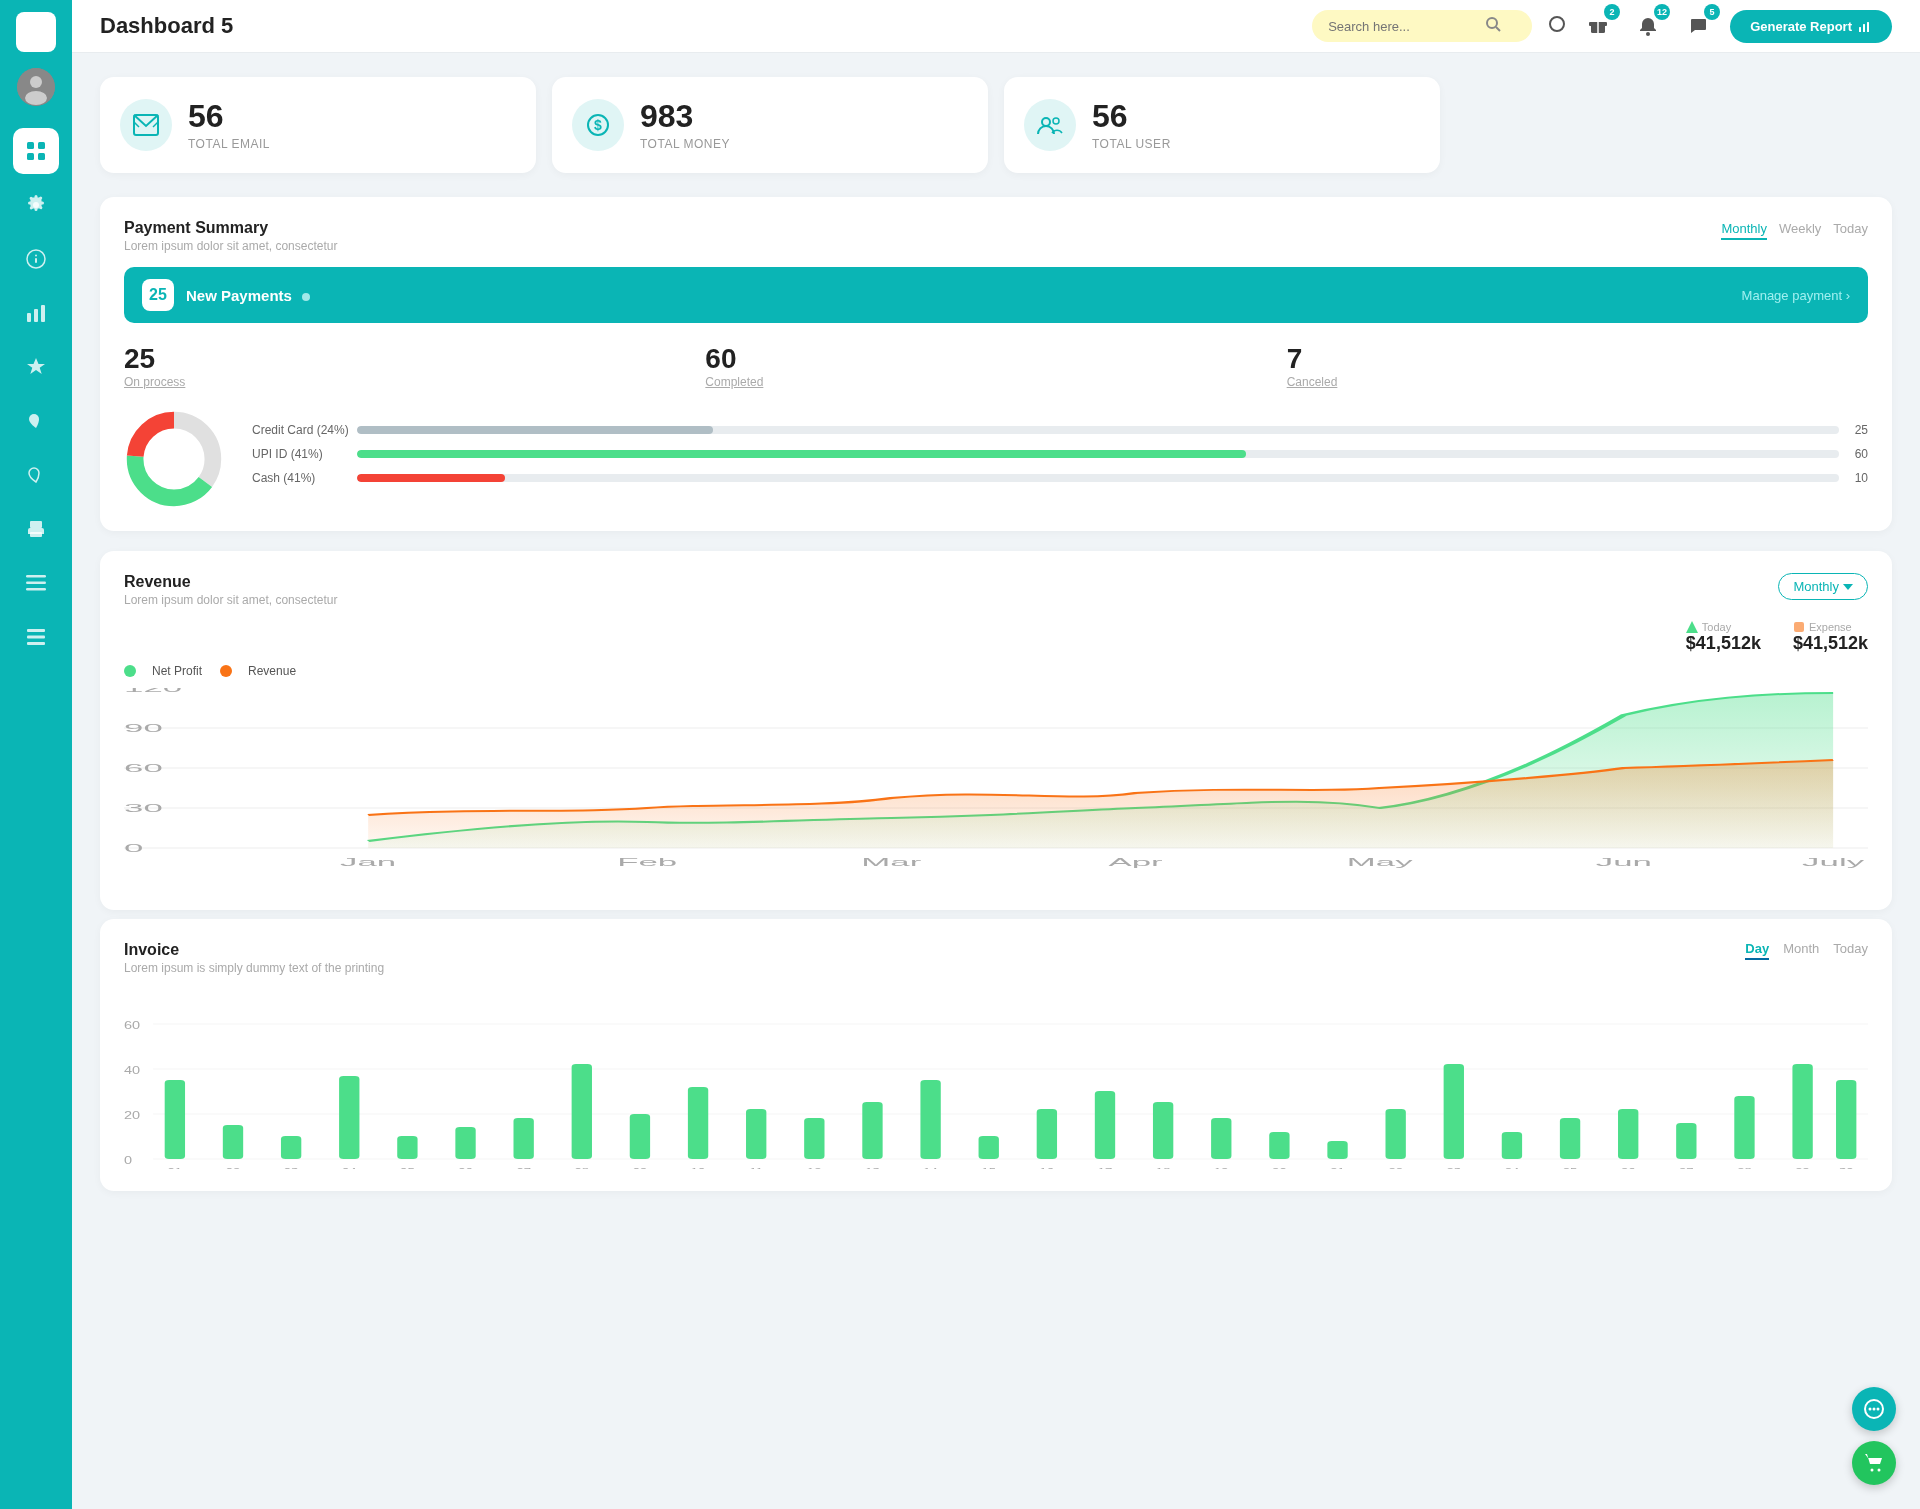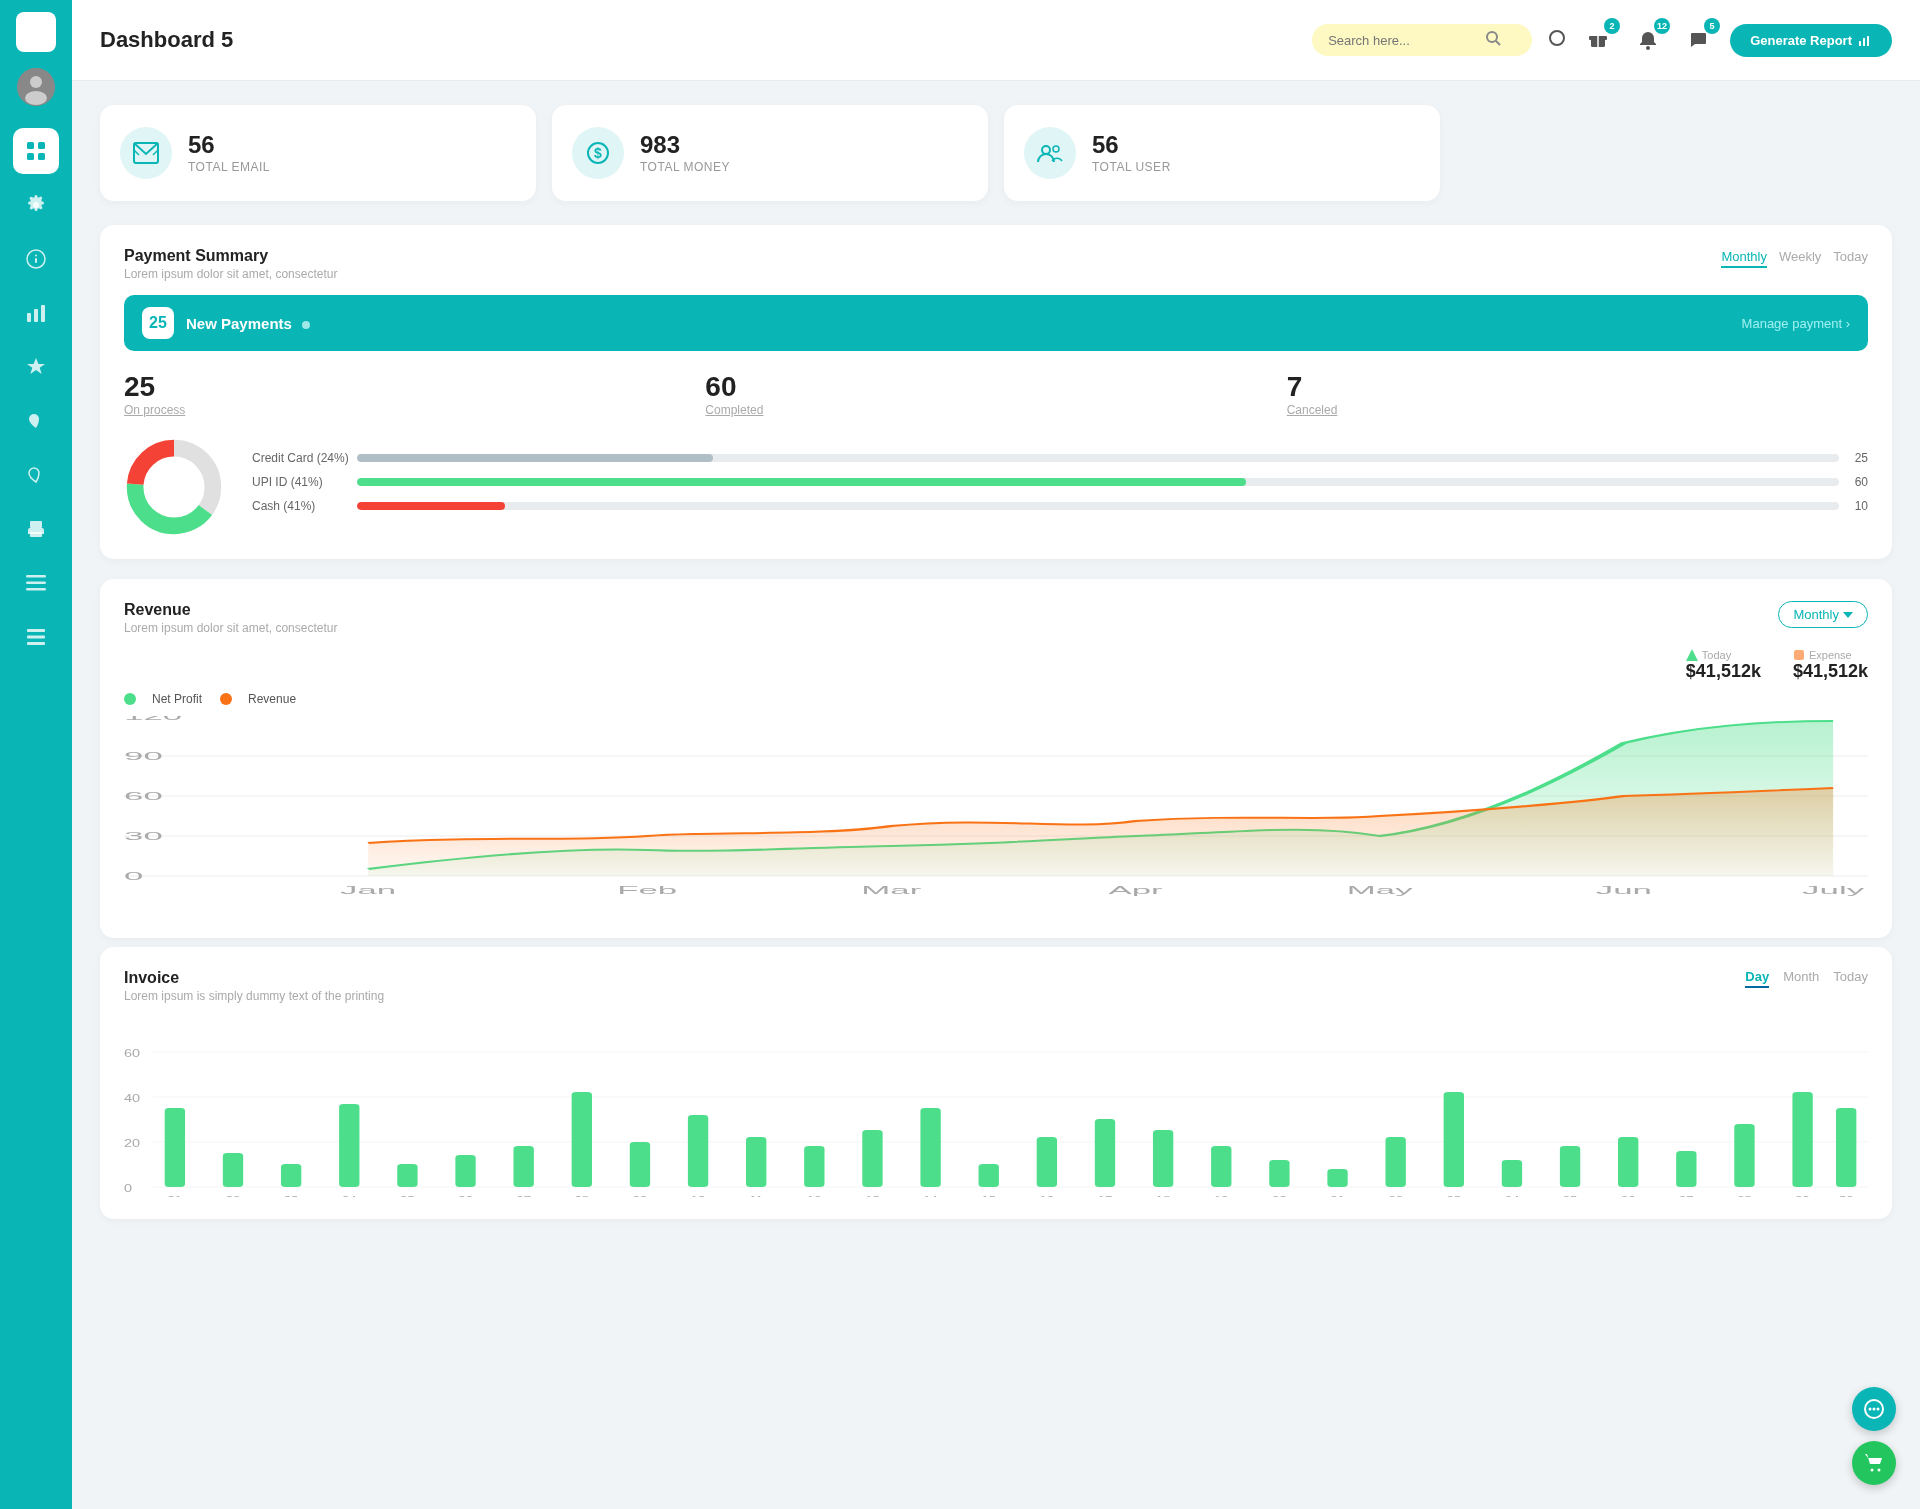--- a/index.html
+++ b/index.html
@@ -55,21 +55,21 @@
     .main {
       margin-left: 72px;
       flex: 1;
       padding: 0;
       background: #f0f4f7;
     }
 
     
     .header {
       background: #fff;
-      padding: 22px 28px;
+      padding: 8px 28px;
       display: flex;
       align-items: center;
       gap: 16px;
       border-bottom: 1px solid #e8ecef;
     }
     .header-title {
       font-size: 22px;
       font-weight: 700;
       color: #222;
       flex: 1;
@@ -151,21 +151,21 @@
     .stat-icon-wrap {
       width: 52px; height: 52px;
       border-radius: 50%;
       background: #e0f5f5;
       display: flex; align-items: center; justify-content: center;
       font-size: 22px;
       color: #0ab5b5;
       flex-shrink: 0;
     }
     .stat-number {
-      font-size: 24px;
+      font-size: 32px;
       font-weight: 700;
       color: #222;
       line-height: 1.1;
     }
     .stat-label {
       font-size: 12px;
       color: #999;
       font-weight: 500;
       letter-spacing: 0.5px;
       text-transform: uppercase;

